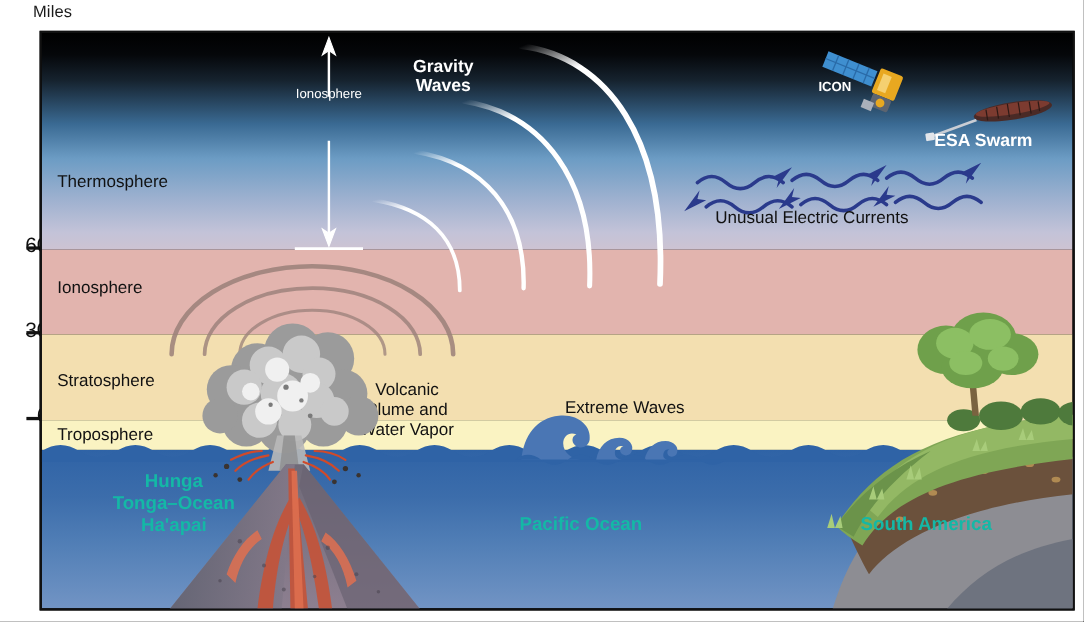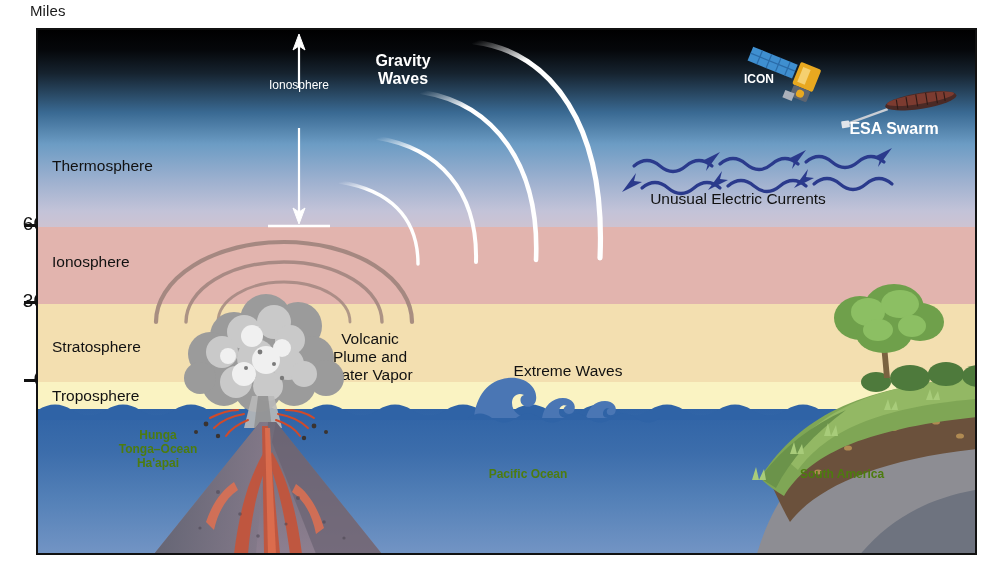--- a/index.html
+++ b/index.html
@@ -38,21 +38,21 @@
   .iono-txt{position:absolute;left:0;top:48px;width:110px;text-align:center;
             color:#fff;font-size:12px;}
 
   
   .wlabel{position:absolute;color:#fff;font-weight:bold;white-space:nowrap;
           text-align:center;line-height:1.14;}
   .dlabel{position:absolute;color:#111;white-space:nowrap;text-align:center;
           line-height:1.16;font-size:15.5px;}
 
   
-  .ocean-name{position:absolute;color:#4d7c0f;font-weight:bold;font-size:12px;
+  .ocean-name{position:absolute;color:#14b8a6;font-weight:bold;font-size:17px;
               text-align:center;line-height:1.18;white-space:nowrap;}
 
   svg{display:block;overflow:visible;}
   .abs{position:absolute;}
 </style>
 </head>
 <body>
 
 <div id="stage">
 
@@ -179,21 +179,21 @@
     <div class="band-label" style="left:14px;top:223px;">Ionosphere</div>
     <div class="band-label" style="left:14px;top:308px;">Stratosphere</div>
     <div class="band-label" style="left:14px;top:357px;">Troposphere</div>
 
     <div class="wlabel" style="left:300px;top:22px;width:130px;font-size:16px;">
       <div>Gravity</div>
       <div>Waves</div>
     </div>
 
 
-    <div class="dlabel" style="left:262px;top:300px;width:140px;">
+    <div class="dlabel" style="left:262px;top:316px;width:140px;">
       <div>Volcanic</div>
       <div>Plume and</div>
       <div>Water Vapor</div>
     </div>
 
     <div class="dlabel" style="left:440px;top:332px;width:180px;">Extreme Waves</div>
 
     <div class="dlabel" style="left:560px;top:160px;width:280px;">Unusual Electric Currents</div>
 
     <svg class="abs" style="left:0;top:366px;" width="937" height="24" viewBox="0 0 937 24" preserveAspectRatio="none">

